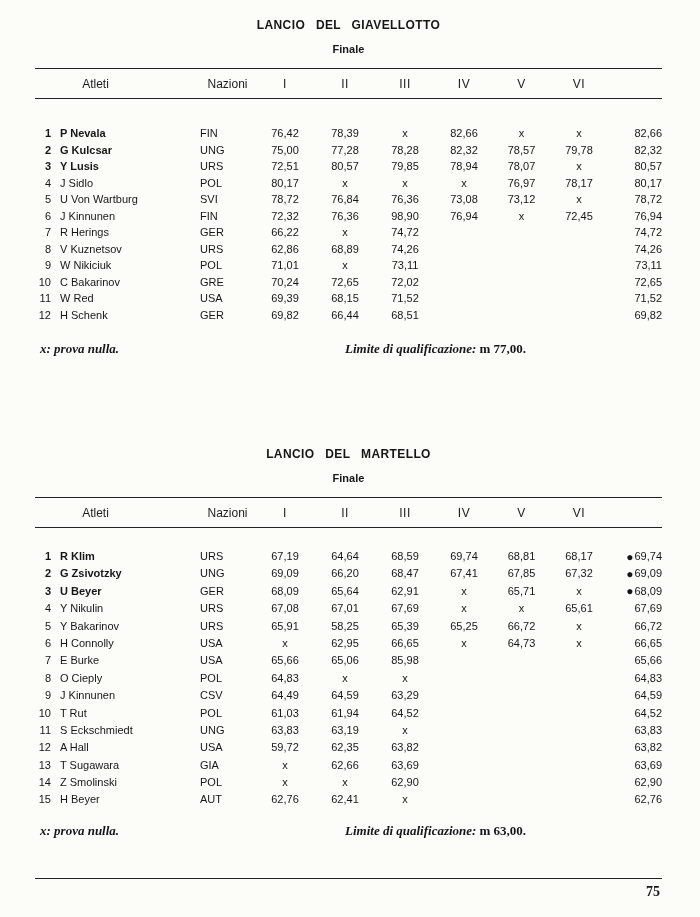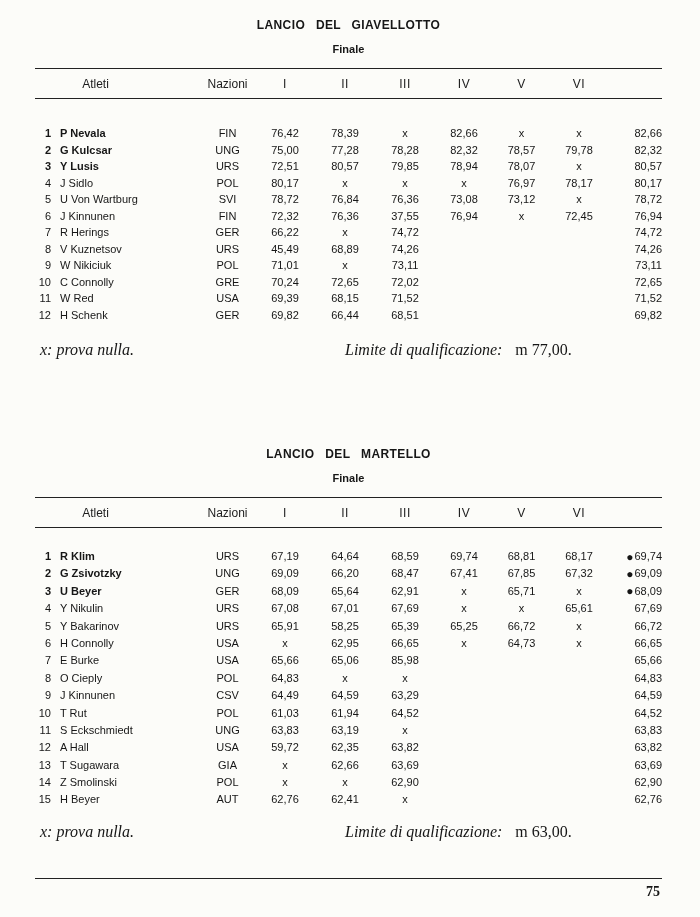--- a/index.html
+++ b/index.html
@@ -36,33 +36,33 @@
   .h-ath { text-align:center; padding-right:60px; }
   .h-nat { text-align:center; }
   .h-att { text-align:center; letter-spacing:0.5px; }
 
   .tbody { margin-top:26px; }
   .sec-2 .tbody { margin-top:20px; }
   .row { height:16.5px; line-height:16.5px; font-size:11px; white-space:nowrap; }
   .sec-2 .row { height:17.4px; line-height:17.4px; }
   .c-rank { text-align:right; }
   .c-ath  { padding-left:9px; }
-  .c-nat  { text-align:center; }
+  .c-nat  { text-align:left; }
   .c-att  { text-align:center; }
   .c-best { text-align:right; position:relative; }
   .row.bold .c-rank, .row.bold .c-ath { font-weight:bold; }
   .bullet { font-weight:bold; font-size:12px; margin-right:1px; position:relative; top:0.5px; }
 
   
-  .tfoot { position:relative; margin-top:18px; height:14px; font-size:16px; }
+  .tfoot { position:relative; margin-top:18px; height:14px; font-size:13px;font-weight:bold; }
   .sec-2 .tfoot { margin-top:14px; }
   .footnote { font-family:"Liberation Serif", serif; font-style:italic; position:absolute; left:5px; top:0; }
   .qual { position:absolute; left:310px; top:0; font-family:"Liberation Serif", serif; }
   .qual i { font-style:italic; }
-  .qual .qval { font-style:normal; margin-left:13px; }
+  .qual .qval { font-style:normal; margin-left:3px; }
 
   
   .page-footer .hrule { margin-top:41px; }
   .page-number {
     text-align:right; margin-top:5px; padding-right:2px;
     font-family:"Liberation Serif", serif; font-weight:bold; font-size:14px;
   }
 </style>
 </head>
 <body>
@@ -149,21 +149,21 @@
             <span class="c-att">73,12</span>
             <span class="c-att">x</span>
             <span class="c-best">78,72</span>
           </div>
           <div class="row">
             <span class="c-rank">6</span>
             <span class="c-ath">J Kinnunen</span>
             <span class="c-nat">FIN</span>
             <span class="c-att">72,32</span>
             <span class="c-att">76,36</span>
-            <span class="c-att">37,55</span>
+            <span class="c-att">98,90</span>
             <span class="c-att">76,94</span>
             <span class="c-att">x</span>
             <span class="c-att">72,45</span>
             <span class="c-best">76,94</span>
           </div>
           <div class="row">
             <span class="c-rank">7</span>
             <span class="c-ath">R Herings</span>
             <span class="c-nat">GER</span>
             <span class="c-att">66,22</span>
@@ -171,21 +171,21 @@
             <span class="c-att">74,72</span>
             <span class="c-att"></span>
             <span class="c-att"></span>
             <span class="c-att"></span>
             <span class="c-best">74,72</span>
           </div>
           <div class="row">
             <span class="c-rank">8</span>
             <span class="c-ath">V Kuznetsov</span>
             <span class="c-nat">URS</span>
-            <span class="c-att">45,49</span>
+            <span class="c-att">62,86</span>
             <span class="c-att">68,89</span>
             <span class="c-att">74,26</span>
             <span class="c-att"></span>
             <span class="c-att"></span>
             <span class="c-att"></span>
             <span class="c-best">74,26</span>
           </div>
           <div class="row">
             <span class="c-rank">9</span>
             <span class="c-ath">W Nikiciuk</span>
@@ -193,21 +193,21 @@
             <span class="c-att">71,01</span>
             <span class="c-att">x</span>
             <span class="c-att">73,11</span>
             <span class="c-att"></span>
             <span class="c-att"></span>
             <span class="c-att"></span>
             <span class="c-best">73,11</span>
           </div>
           <div class="row">
             <span class="c-rank">10</span>
-            <span class="c-ath">C Connolly</span>
+            <span class="c-ath">C Bakarinov</span>
             <span class="c-nat">GRE</span>
             <span class="c-att">70,24</span>
             <span class="c-att">72,65</span>
             <span class="c-att">72,02</span>
             <span class="c-att"></span>
             <span class="c-att"></span>
             <span class="c-att"></span>
             <span class="c-best">72,65</span>
           </div>
           <div class="row">

